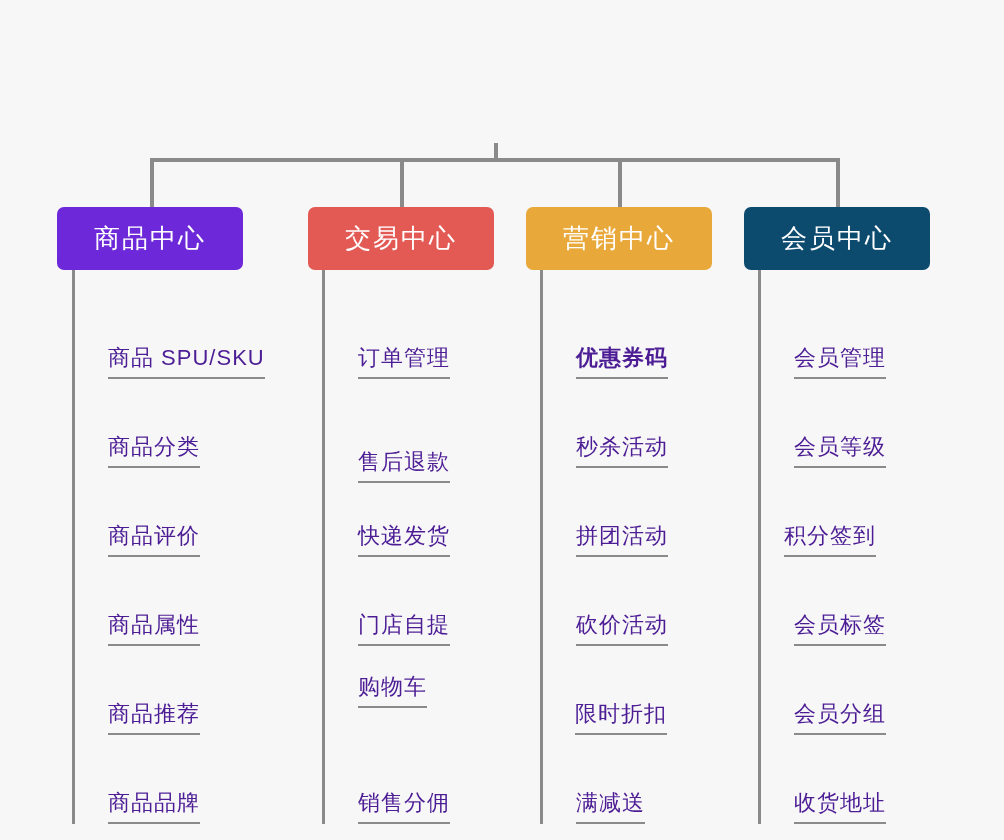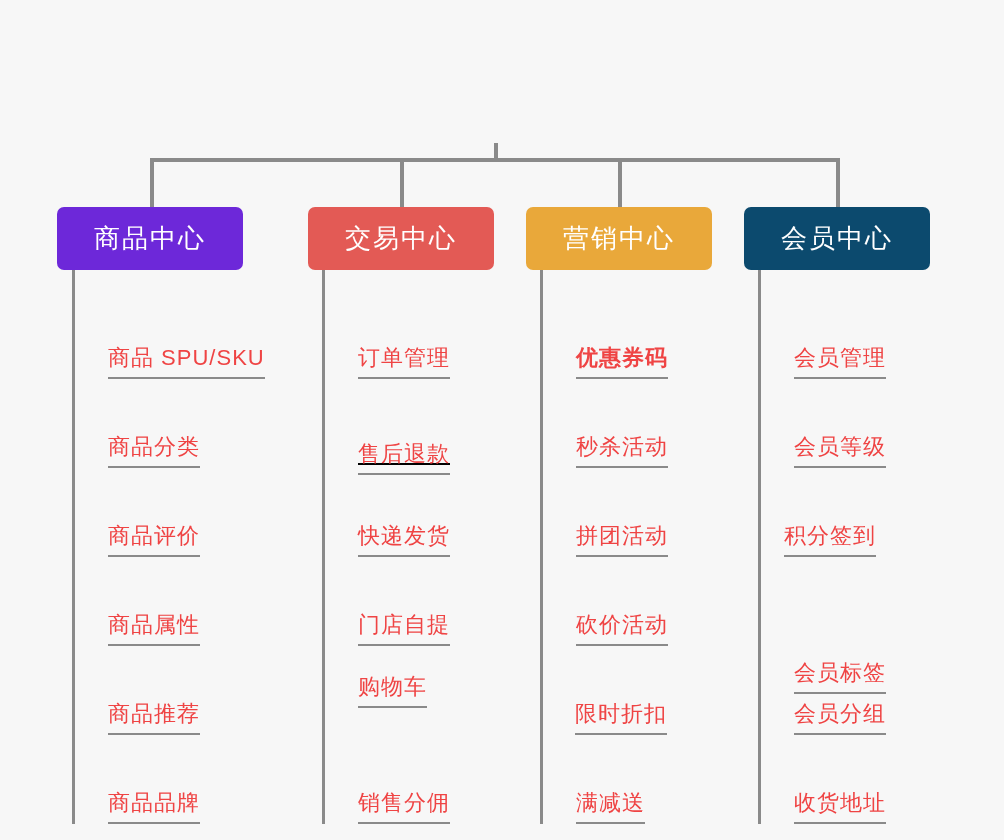--- a/index.html
+++ b/index.html
@@ -108,21 +108,21 @@
     left: 3px;
     height: 89px;
     box-sizing: border-box;
     display: flex;
     align-items: flex-end;
     padding-left: 33px;
     padding-bottom: 0px;
   }
   .leaf-label {
     font-size: 22px;
-    color: #ef4444;
+    color: #4c1d95;
     letter-spacing: 1px;
     line-height: 1.25;
     padding-bottom: 6px;
     border-bottom: 2px solid #8a8a8a;
     white-space: nowrap;
     display: inline-block;
   }
 </style>
 </head>
 <body>
@@ -172,21 +172,21 @@
         </div>
         <div class="leaf" style="top: 465px;">
           <span class="leaf-label">商品品牌</span>
         </div>
       </div>
       <div class="column" style="left: 322px;">
         <div class="col-spine" style="height: 554px;"></div>
         <div class="leaf" style="top: 20px;">
           <span class="leaf-label">订单管理</span>
         </div>
-        <div class="leaf" style="top: 116px; text-decoration: underline;">
+        <div class="leaf" style="top: 124px;">
           <span class="leaf-label">售后退款</span>
         </div>
         <div class="leaf" style="top: 198px;">
           <span class="leaf-label">快递发货</span>
         </div>
         <div class="leaf" style="top: 287px;">
           <span class="leaf-label">门店自提</span>
         </div>
         <div class="leaf" style="top: 376px; align-items: center;">
           <span class="leaf-label">购物车</span>
@@ -220,21 +220,21 @@
         <div class="col-spine" style="height: 554px;"></div>
         <div class="leaf" style="top: 20px;">
           <span class="leaf-label">会员管理</span>
         </div>
         <div class="leaf" style="top: 109px;">
           <span class="leaf-label">会员等级</span>
         </div>
         <div class="leaf" style="top: 198px; padding-left: 23px;">
           <span class="leaf-label">积分签到</span>
         </div>
-        <div class="leaf" style="top: 287px; margin-top: 48px;">
+        <div class="leaf" style="top: 287px;">
           <span class="leaf-label">会员标签</span>
         </div>
         <div class="leaf" style="top: 376px;">
           <span class="leaf-label">会员分组</span>
         </div>
         <div class="leaf" style="top: 465px;">
           <span class="leaf-label">收货地址</span>
         </div>
       </div>
     </div>

